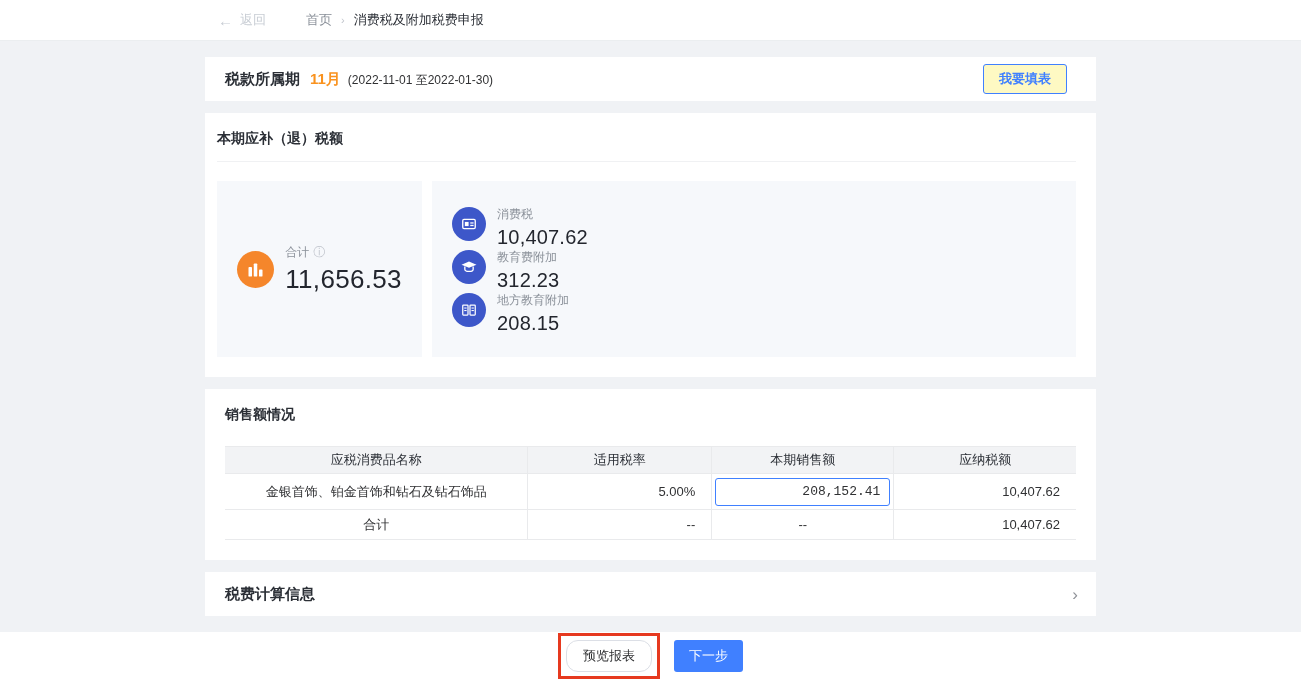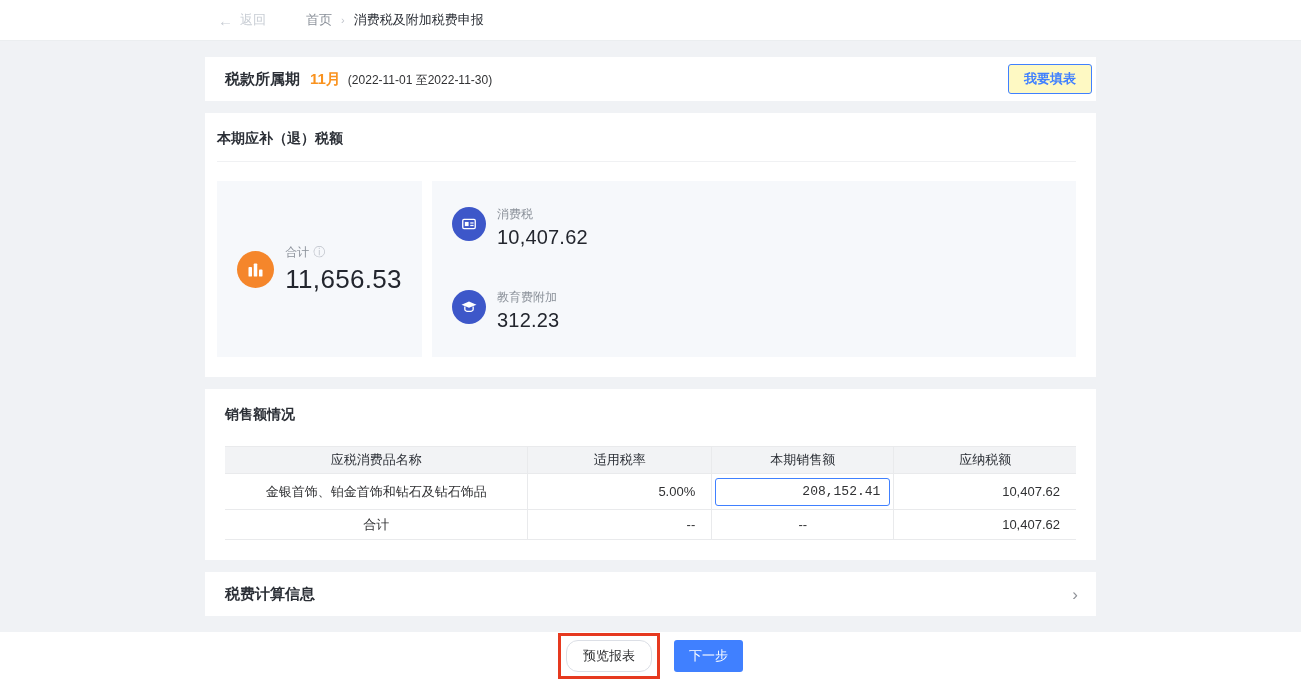--- a/index.html
+++ b/index.html
@@ -20,21 +20,21 @@
   .back .arrow{ font-size:15px; }
   .crumb-home{ color:#8a9099; margin-right:9px; cursor:pointer; }
   .crumb-sep{ color:#c0c4cc; margin-right:9px; font-size:11px; }
   .crumb-current{ color:#2b2f36; font-weight:500; }
 
   
   .content{ margin:16px 0 0 205px; width:891px; }
   .panel{ background:#fff; margin-bottom:12px; }
 
   
-  .panel-period{ height:44px; display:flex; align-items:center; justify-content:space-between; padding:0 4px 0 20px; }
+  .panel-period{ height:44px; display:flex; align-items:center; justify-content:space-between; padding:0 29px 0 20px; }
   .period-left{ display:flex; align-items:baseline; }
   .period-label{ font-size:15px; font-weight:bold; color:#2b2f36; }
   .period-month{ font-size:15px; font-weight:bold; color:#f9921e; margin:0 7px 0 10px; }
   .period-range{ font-size:12px; color:#303133; }
   .btn-outline-blue{
     background:#fef9c3; border:1px solid #4080ff; color:#4080ff;
     font-size:13px; padding:5px 15px; border-radius:3px; cursor:pointer;
     font-family:inherit;
     font-weight:bold;
   }
@@ -124,21 +124,21 @@
     <span class="crumb-current">消费税及附加税费申报</span>
   </div>
 </div>
 
 <div class="content">
 
   <div class="panel panel-period">
     <div class="period-left">
       <span class="period-label">税款所属期</span>
       <span class="period-month">11月</span>
-      <span class="period-range">(2022-11-01 至2022-11-30)</span>
+      <span class="period-range">(2022-11-01 至2022-01-30)</span>
     </div>
     <button class="btn-outline-blue">我要填表</button>
   </div>
 
   <div class="panel panel-summary">
     <div class="section-title title-underline">本期应补（退）税额</div>
     <div class="cards">
 
       <div class="card-total">
         <div class="icon-circle-orange">
@@ -181,20 +181,36 @@
               <path d="M12 5.5 L21 9.2 L12 12.9 L3 9.2 Z" fill="#fff"></path>
               <path d="M7 11.5 v3.2 c0 1.5 2.3 2.6 5 2.6 s5 -1.1 5 -2.6 v-3.2" fill="none" stroke="#fff" stroke-width="1.6"></path>
             </svg>
           </div>
           <div>
             <div class="item-label">教育费附加</div>
             <div class="item-value">312.23</div>
           </div>
         </div>
 
+        <div class="tax-item">
+          <div class="icon-circle-blue">
+            <svg width="20" height="20" viewBox="0 0 24 24">
+              <rect x="4.5" y="6" width="6.3" height="12" rx="0.8" fill="none" stroke="#fff" stroke-width="1.5"></rect>
+              <rect x="13.2" y="6" width="6.3" height="12" rx="0.8" fill="none" stroke="#fff" stroke-width="1.5"></rect>
+              <rect x="6.3" y="9" width="2.8" height="1.3" fill="#fff"></rect>
+              <rect x="6.3" y="12" width="2.8" height="1.3" fill="#fff"></rect>
+              <rect x="15" y="9" width="2.8" height="1.3" fill="#fff"></rect>
+              <rect x="15" y="12" width="2.8" height="1.3" fill="#fff"></rect>
+            </svg>
+          </div>
+          <div>
+            <div class="item-label">地方教育附加</div>
+            <div class="item-value">208.15</div>
+          </div>
+        </div>
 
       </div>
     </div>
   </div>
 
   <div class="panel panel-sales">
     <div class="section-title">销售额情况</div>
     <table class="sales">
       <colgroup>
           <col class="c1">

